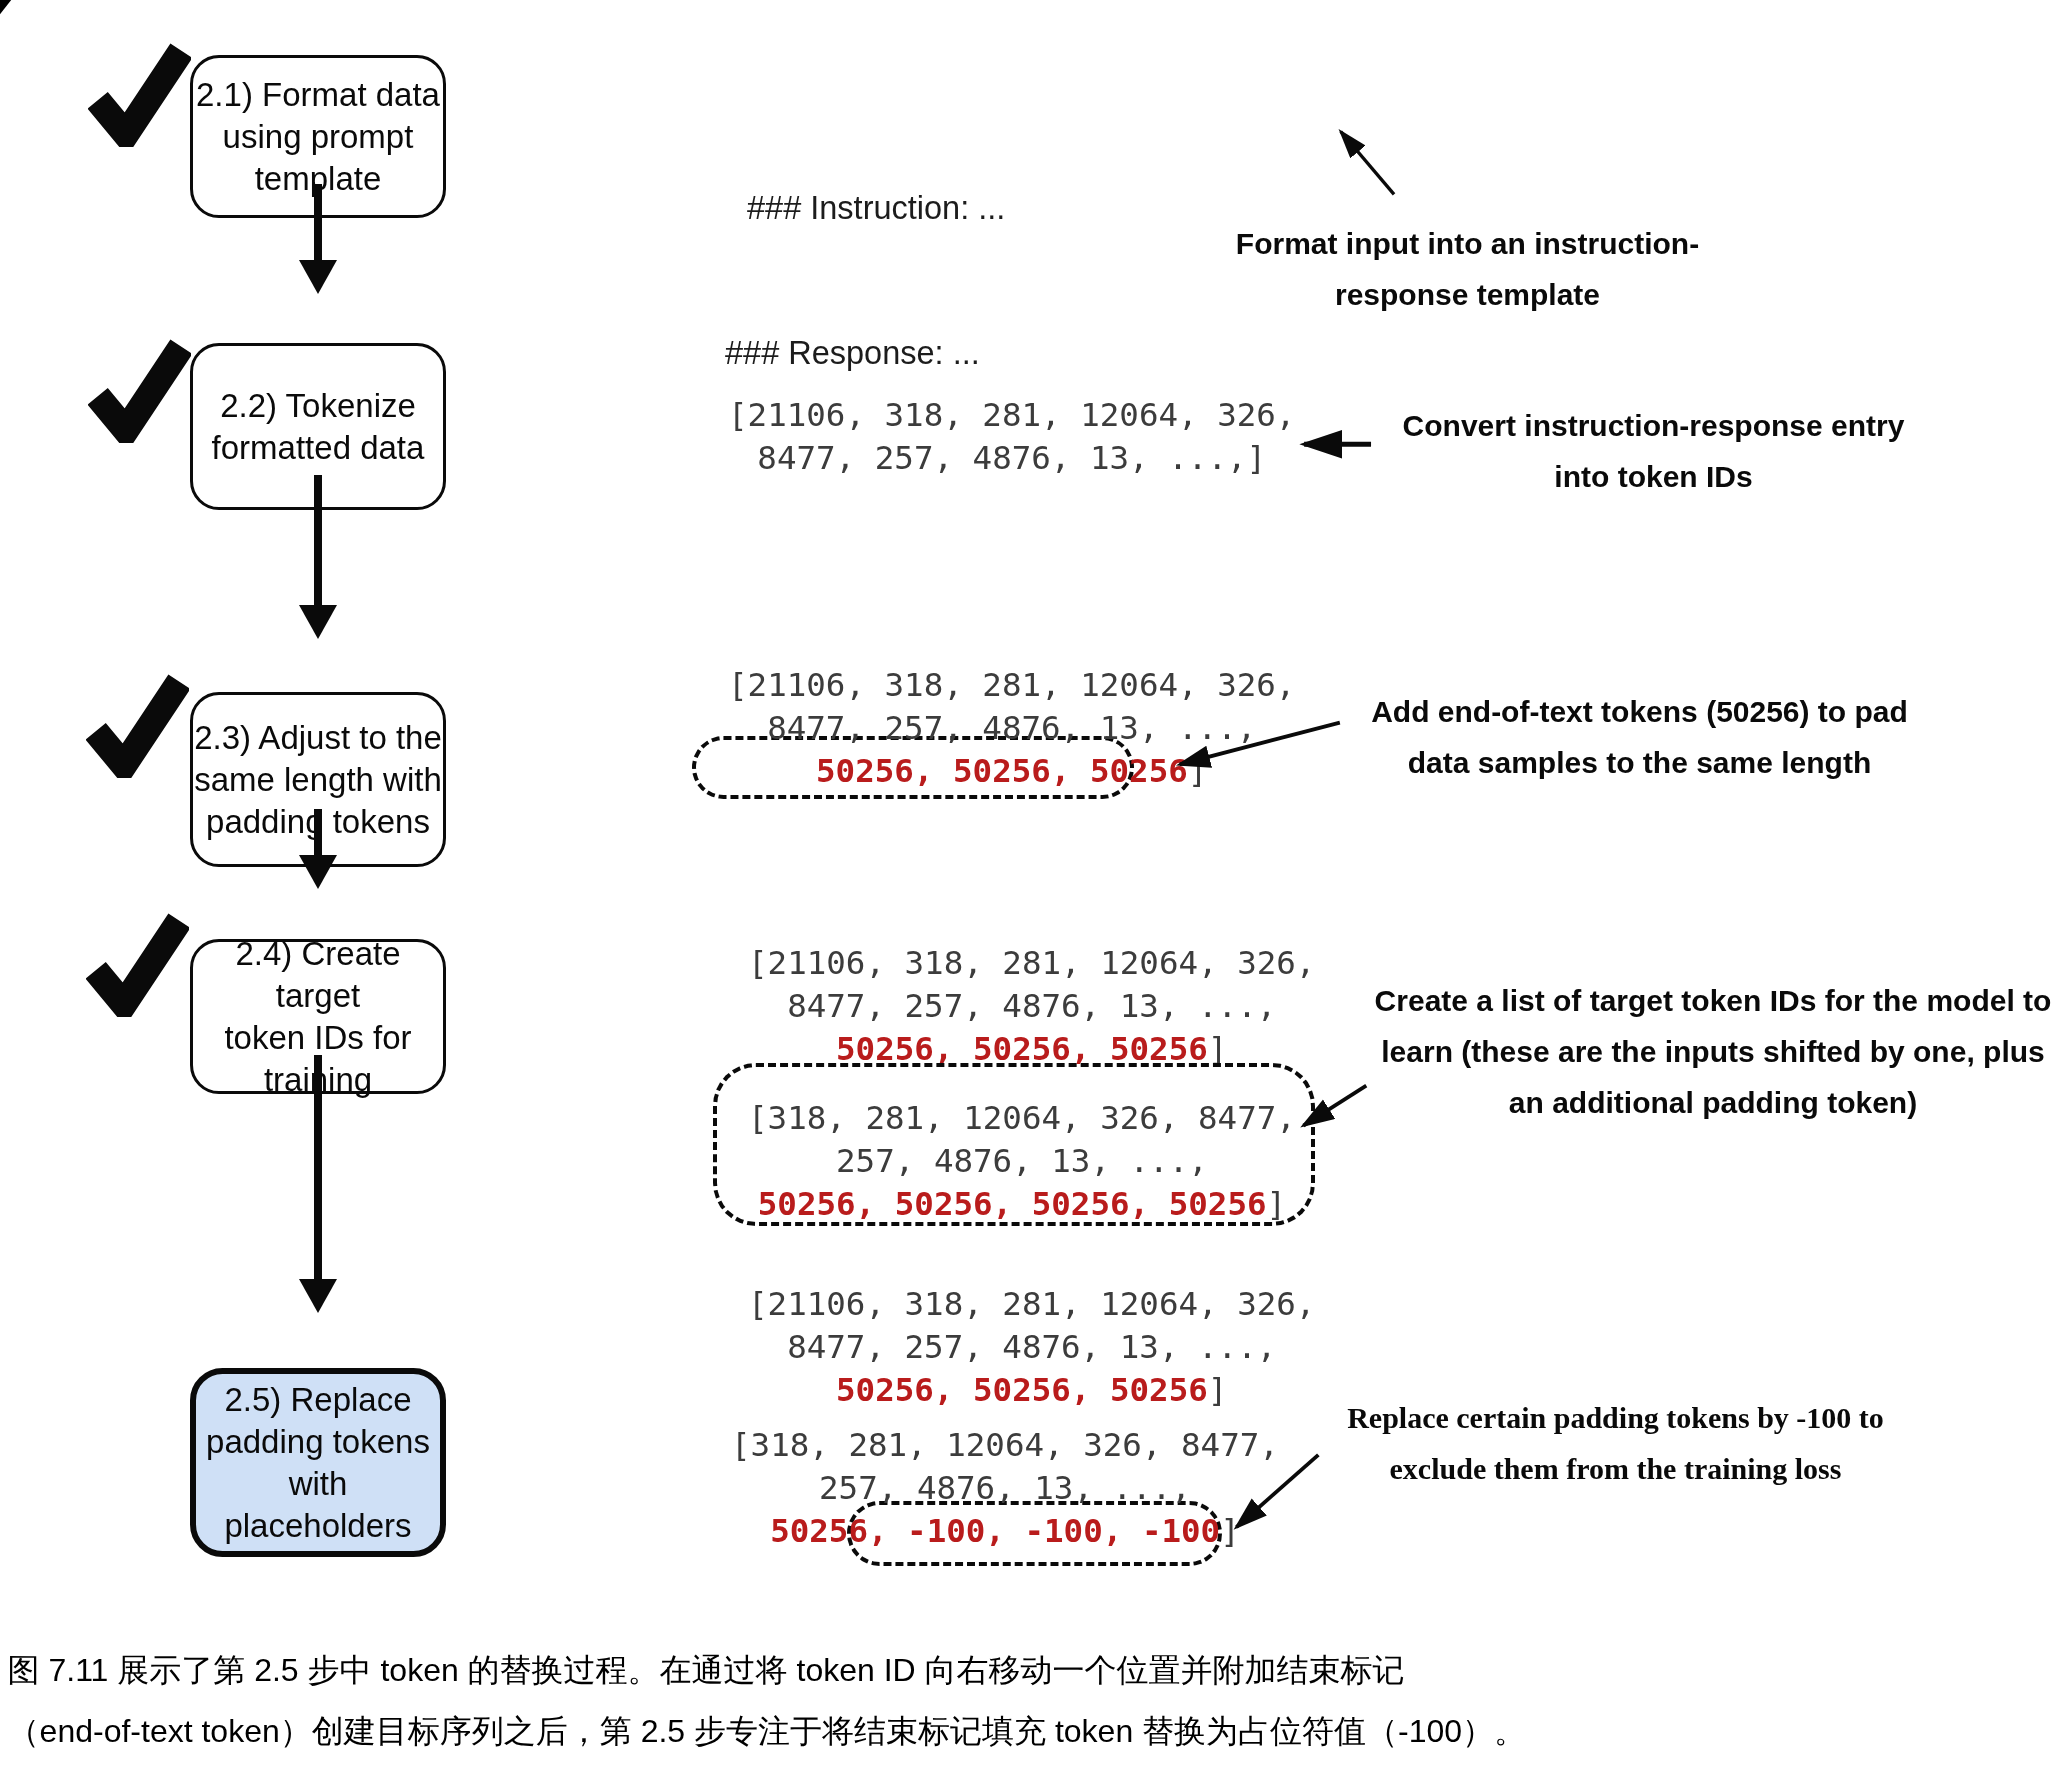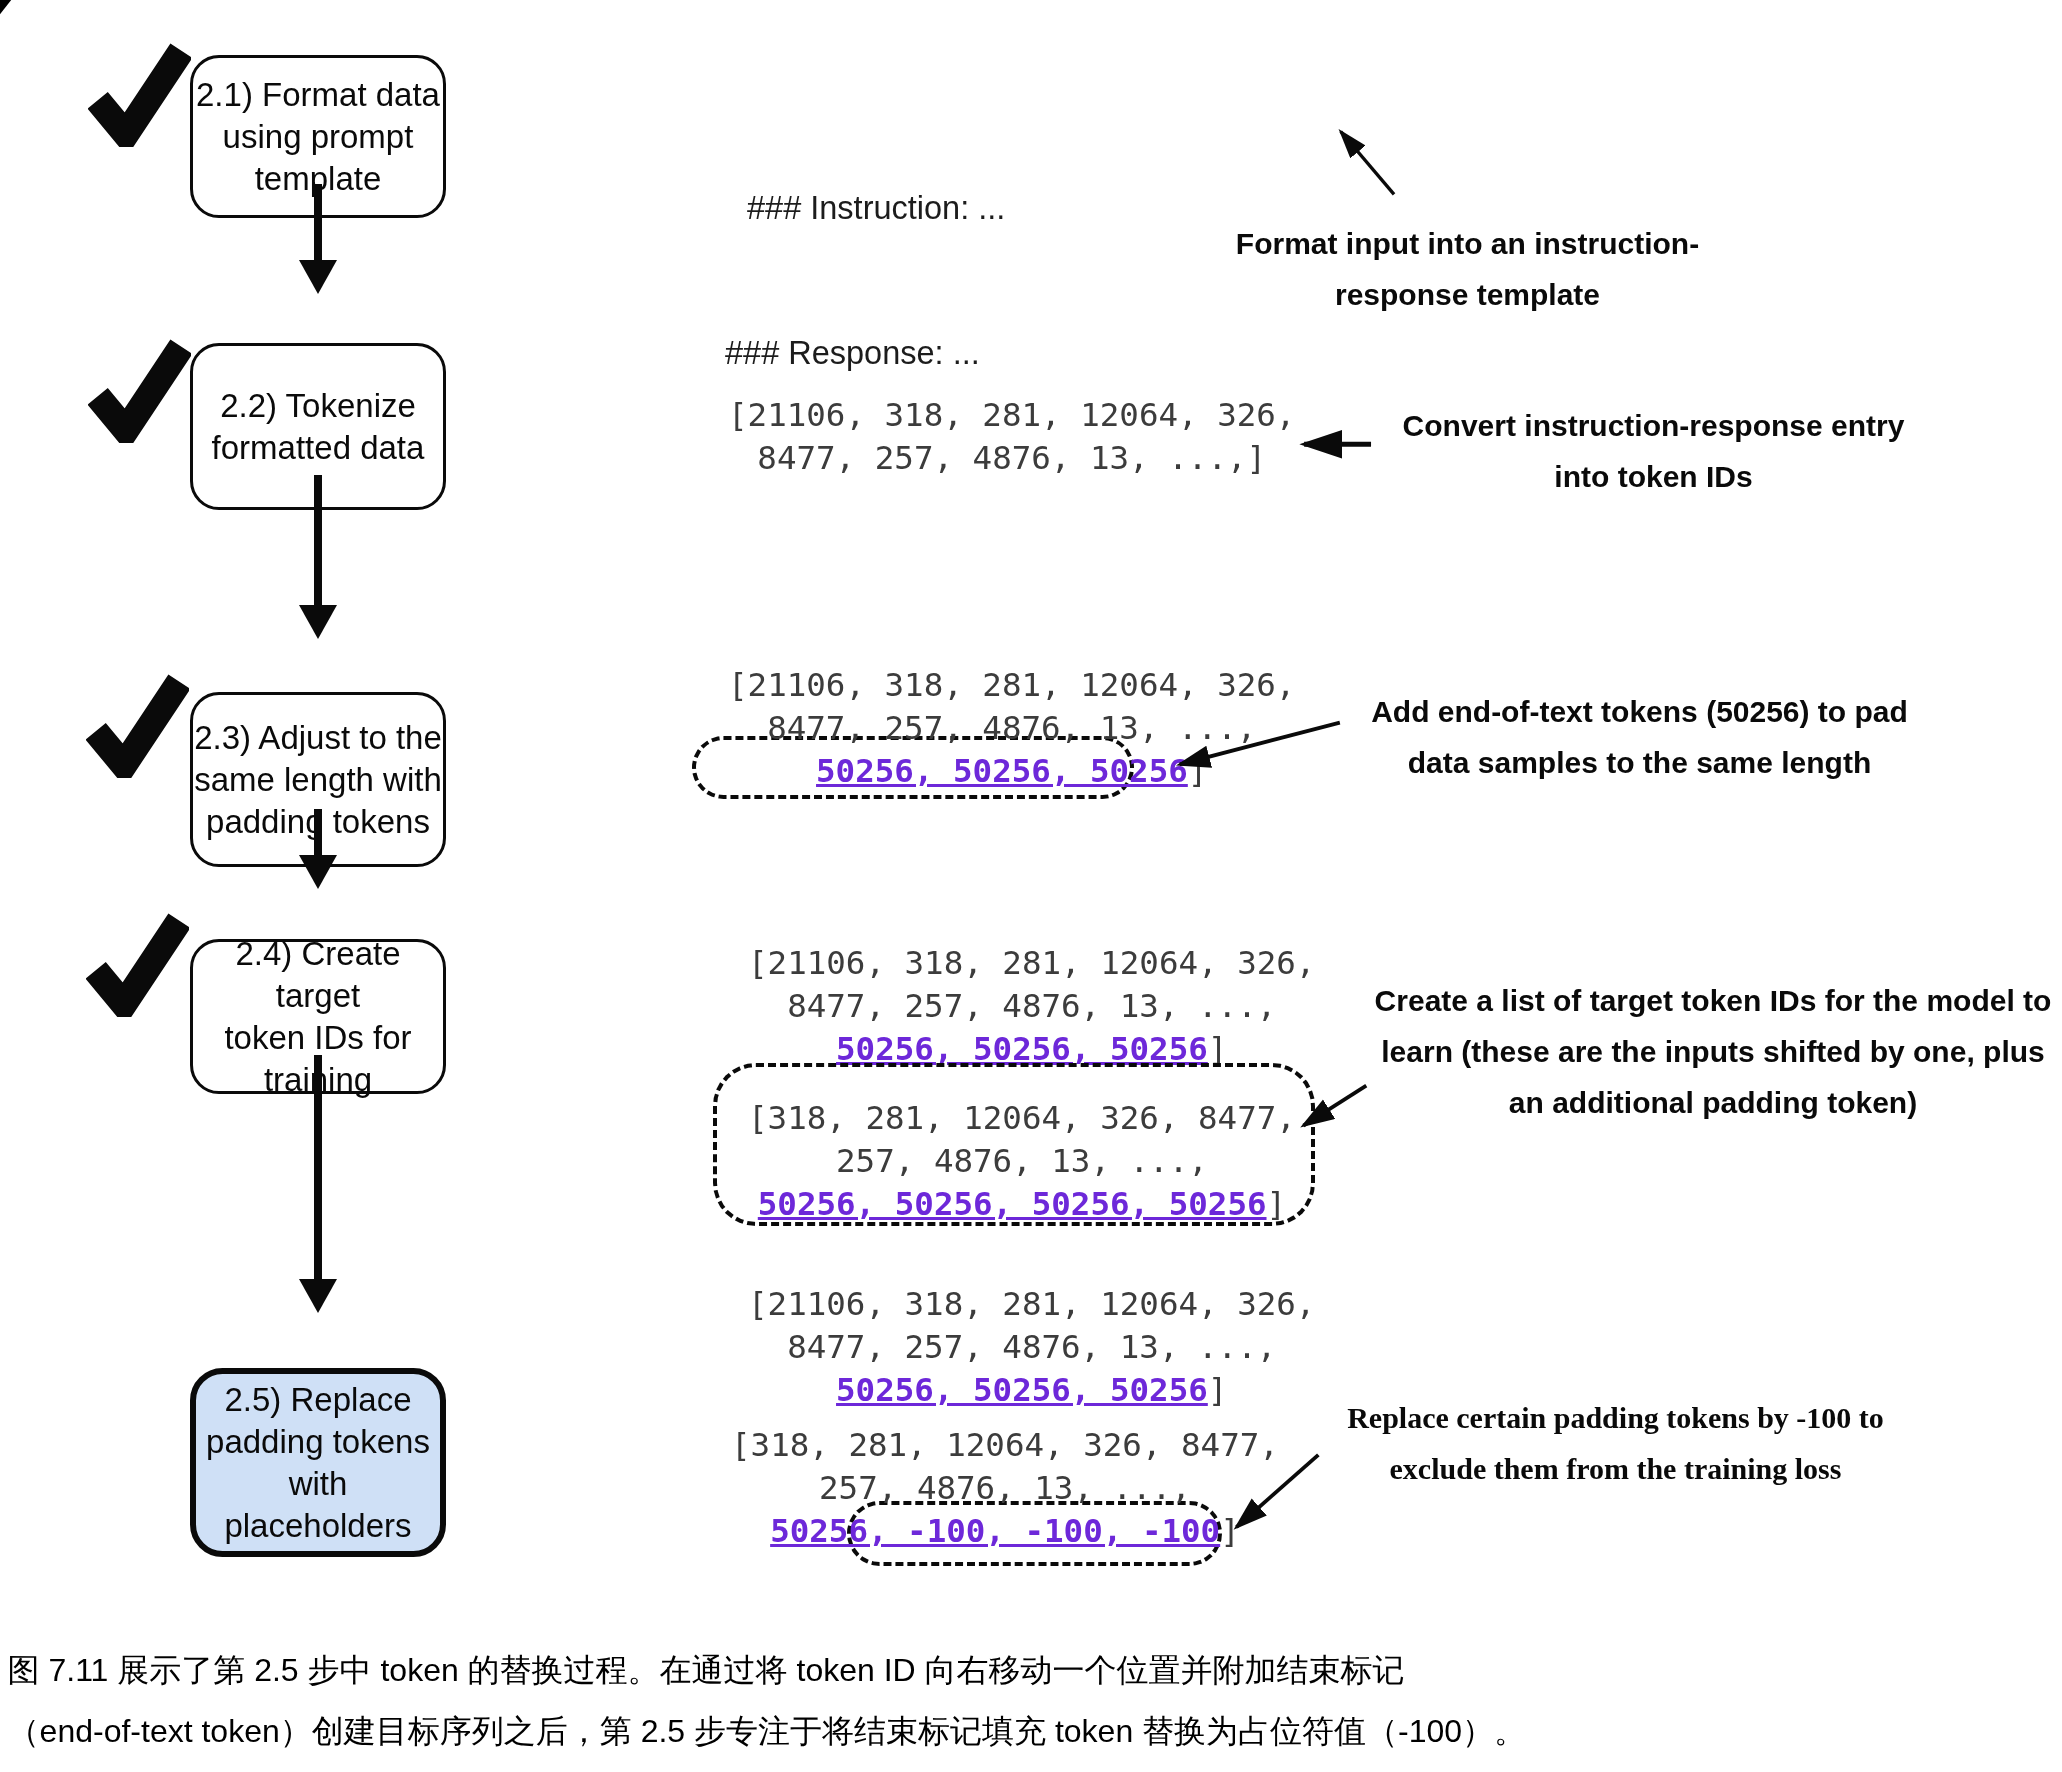--- a/index.html
+++ b/index.html
@@ -20,21 +20,21 @@
   
   .varrow{position:absolute;left:299px;width:38px;display:flex;flex-direction:column;align-items:center;}
   .varrow .shaft{width:8.6px;background:#0a0a0a;}
   .varrow .head{width:0;height:0;border-left:19px solid transparent;border-right:19px solid transparent;
                 border-top:34px solid #0a0a0a;}
 
   
   .ptext{position:absolute;font-size:32.5px;line-height:53px;color:#1c1c1c;white-space:pre-line;}
   .code{position:absolute;font-family:"DejaVu Sans Mono",monospace;font-size:32.5px;line-height:43px;
         color:#3c3c3c;white-space:pre-line;letter-spacing:0px;text-align:center;}
-  .code b{color:#6d28d9;font-weight:700;text-decoration:underline;}
+  .code b{color:#b91c1c;font-weight:700;}
 
   
   .dash{position:absolute;border:4.8px dashed #0a0a0a;box-sizing:border-box;pointer-events:none;}
 
   
   .ann{position:absolute;font-weight:700;font-size:30px;line-height:51px;text-align:center;
        color:#0a0a0a;white-space:pre-line;}
 
   
   .aarrow{position:absolute;pointer-events:none;}

